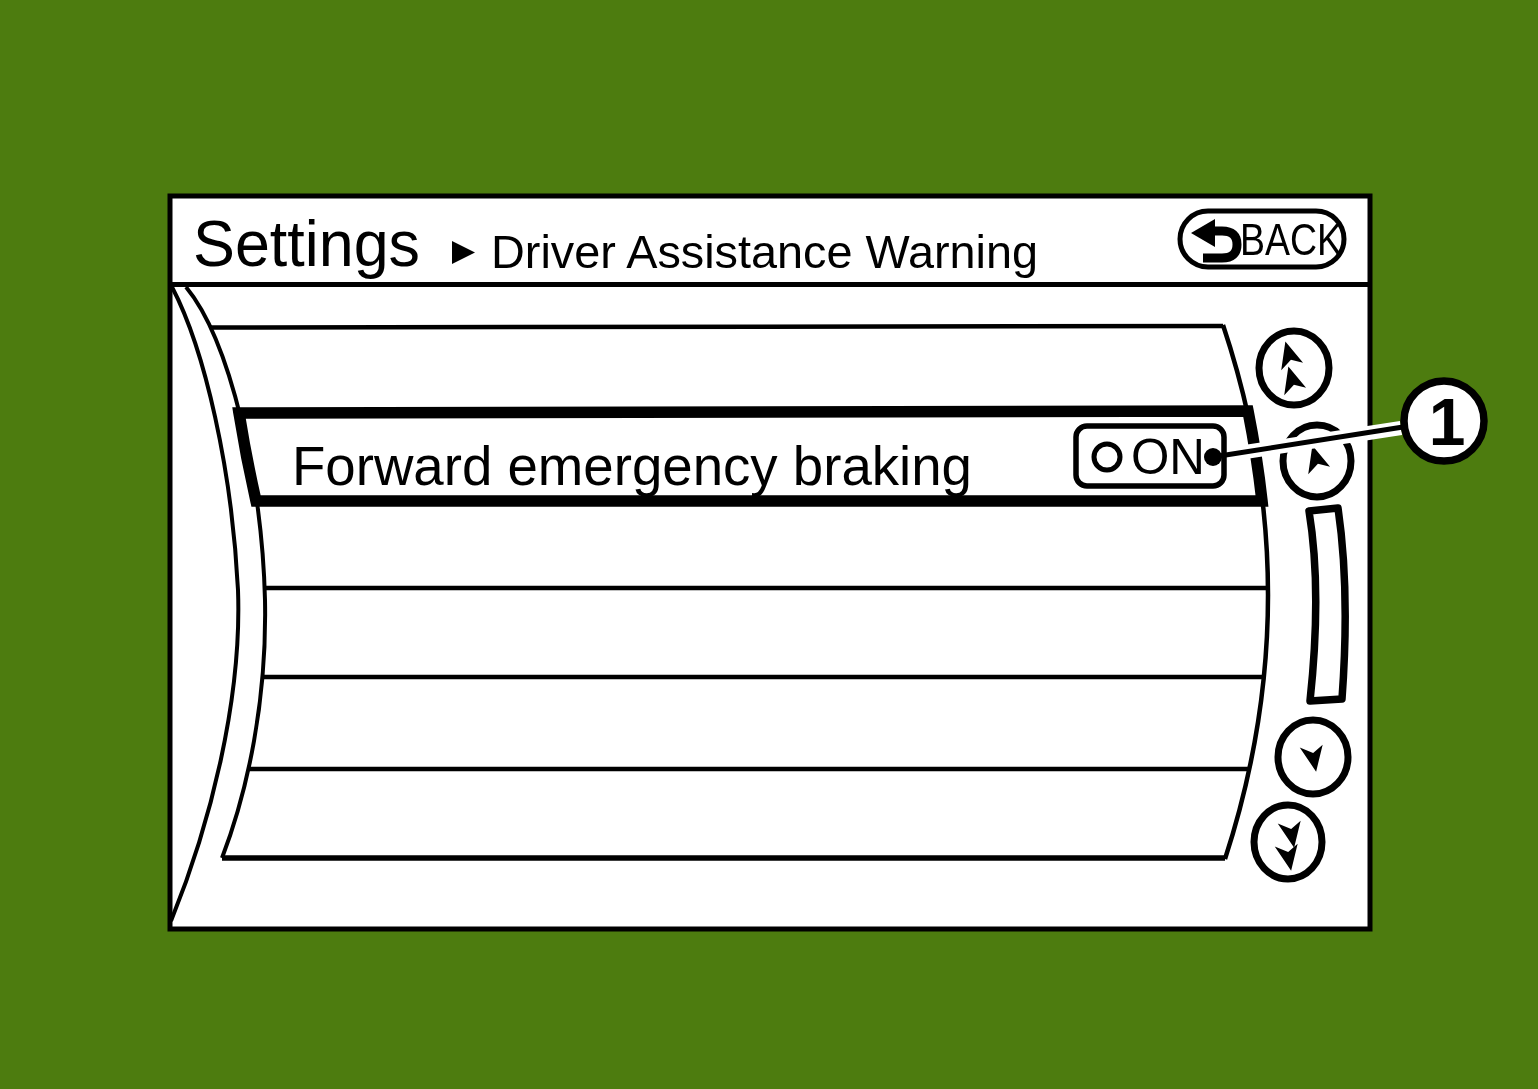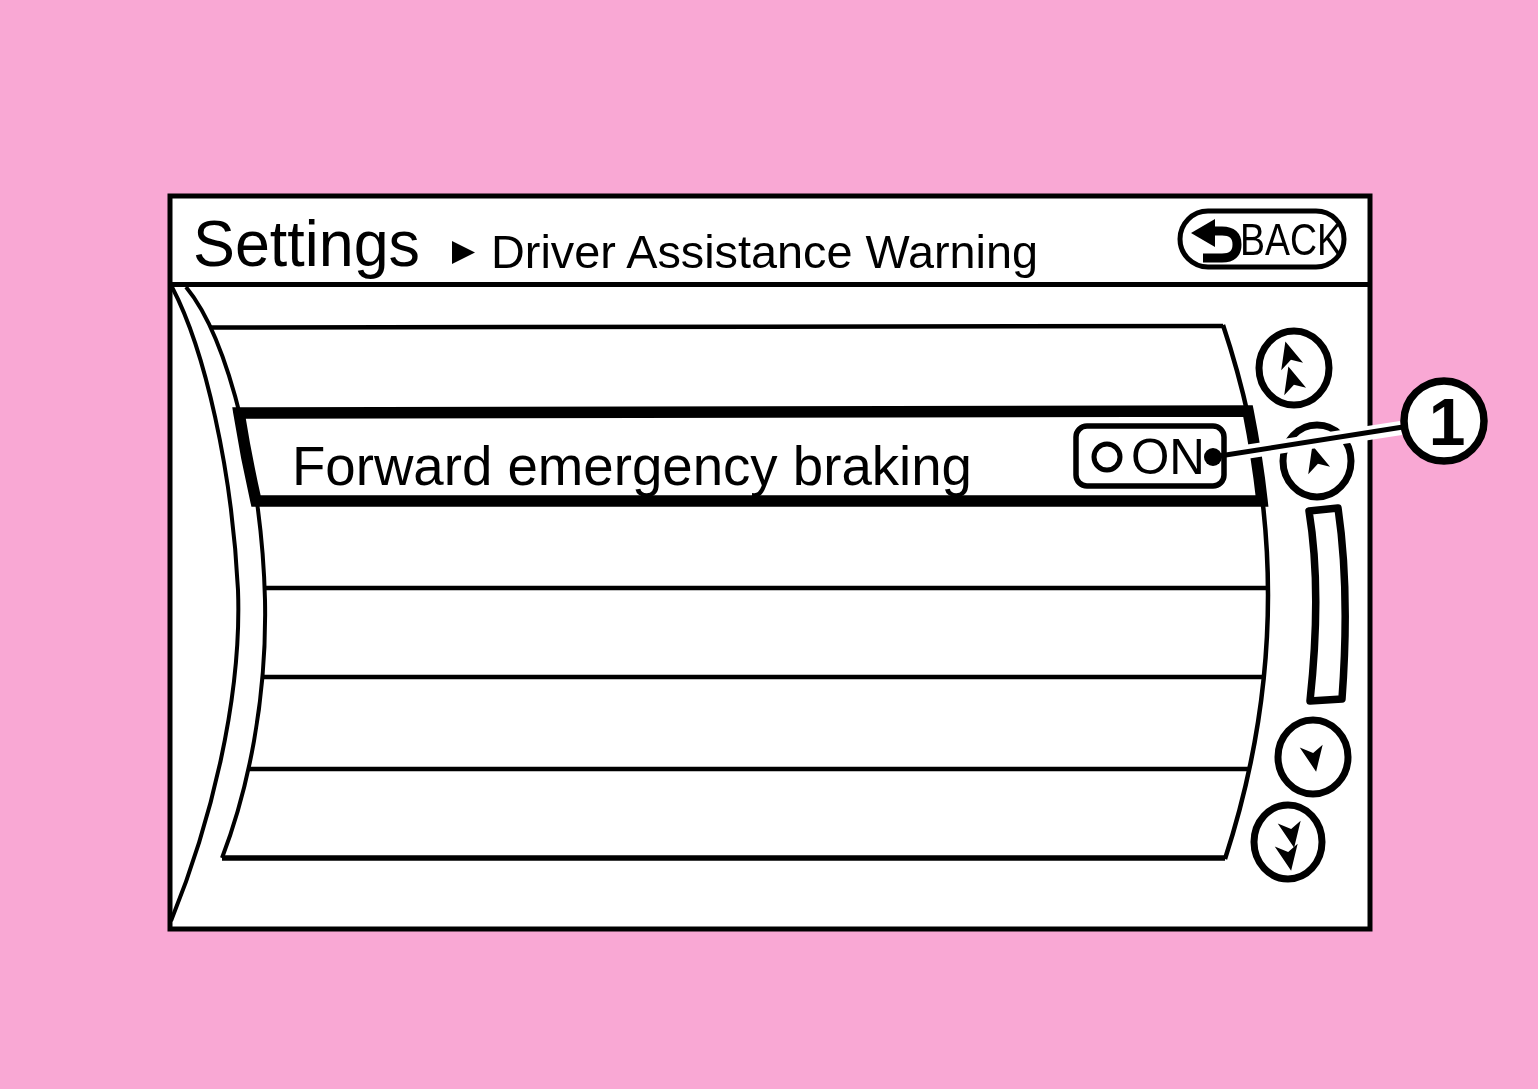--- a/index.html
+++ b/index.html
@@ -1,16 +1,16 @@
 <!DOCTYPE html>
 <html><head>
 <meta charset="utf-8">
 <style>
   html,body{margin:0;padding:0;background:#ffffff;}
-  .stage{position:relative;width:1538px;height:1089px;background:#f9a8d4;overflow:hidden;}
+  .stage{position:relative;width:1538px;height:1089px;background:#4d7c0f;overflow:hidden;}
   svg{position:absolute;left:0;top:0;}
   svg text{font-family:"Liberation Sans","DejaVu Sans",sans-serif;fill:#000;}
   .ink-stroke{stroke:#000;}
   .fill-none{fill:none;}
   .fill-white{fill:#fff;}
   .fill-black{fill:#000;}
   .fs-title{font-size:64px;}
   .fs-sub{font-size:46px;}
   .fs-back{font-size:44px;}
   .fs-item{font-size:56px;}

